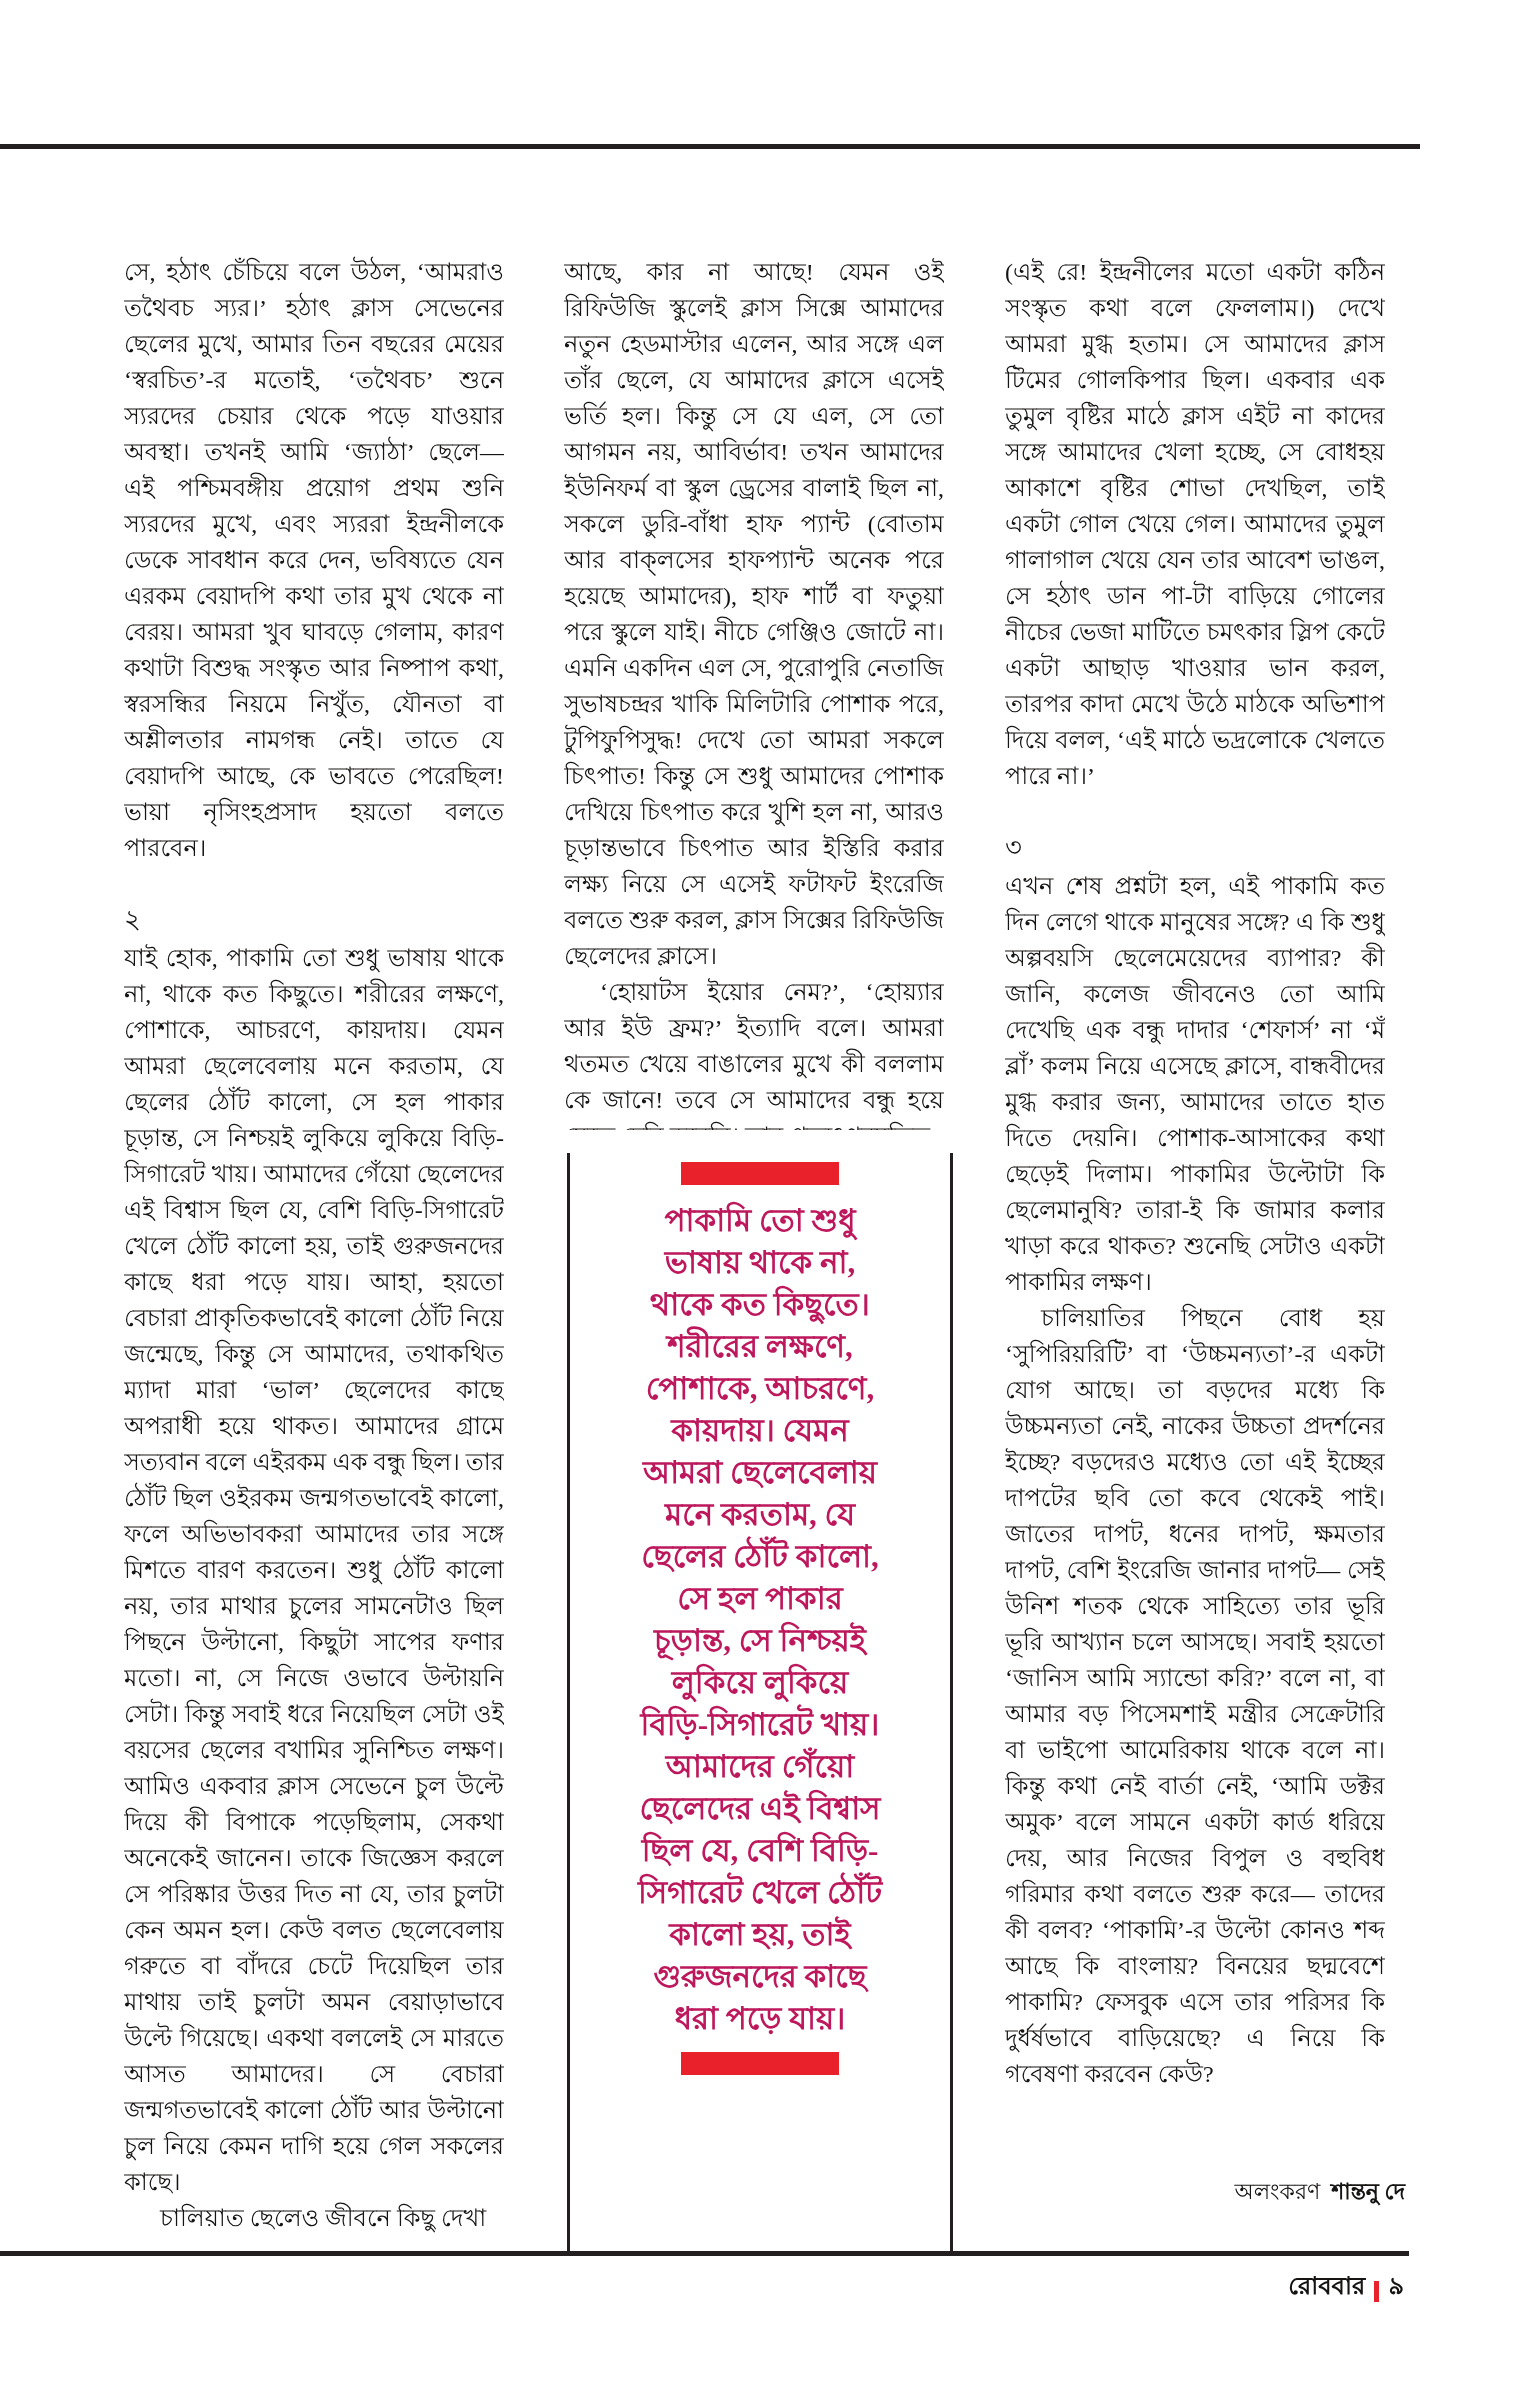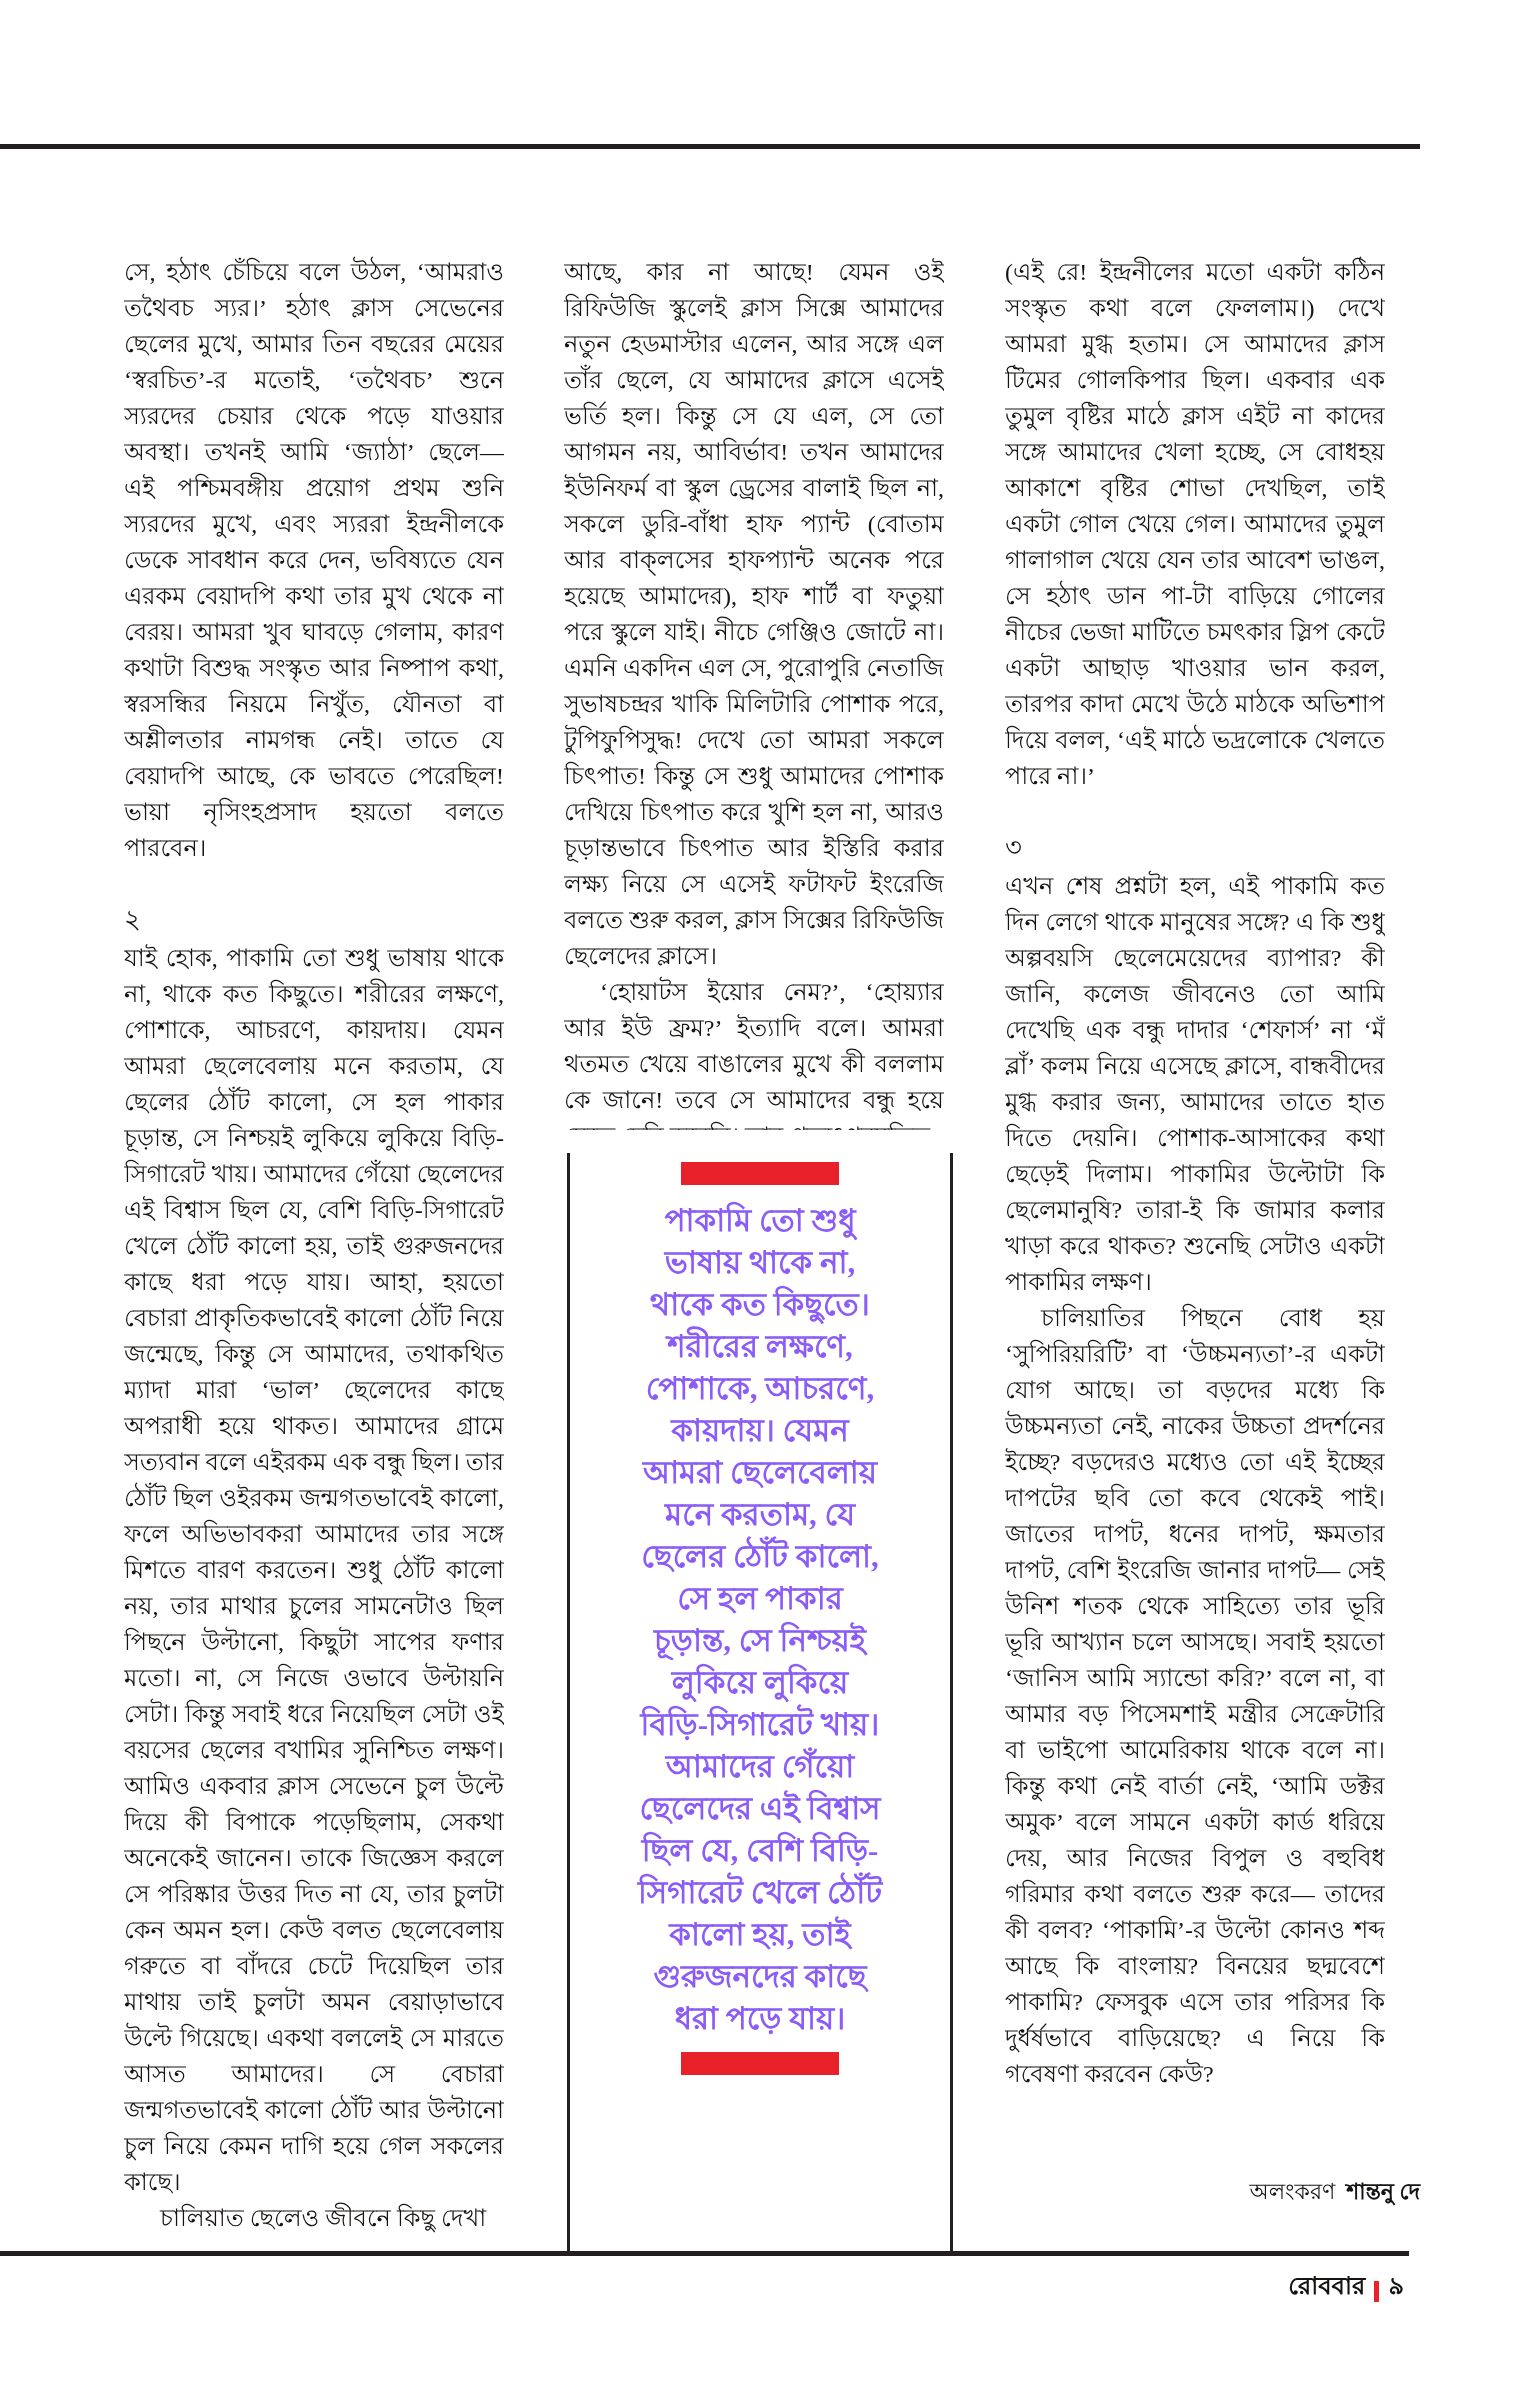--- a/index.html
+++ b/index.html
@@ -47,27 +47,27 @@
   }
   .accent-bar.top{top:9.3px;}
   .accent-bar.bottom{top:899px;}
   .quote-text{
     position:absolute;left:0;top:47px;
     width:100%;height:846px;
     font-size:31px;line-height:42px;
     font-weight:bold;
     text-align:center;
     white-space:pre-line;
-    color:#8b5cf6;
+    color:#be185d;
     overflow:hidden;
   }
 
   .credit{
     position:absolute;
-    top:2179px;right:118px;
+    top:2179px;right:133px;
     font-size:22px;line-height:26px;
     text-align:right;
   }
   .credit .credit-name{font-weight:bold;margin-left:11px;}
 
   .page-footer{
     position:absolute;
     top:2272px;right:134px;
     font-size:24px;line-height:29.5px;
     font-weight:bold;

